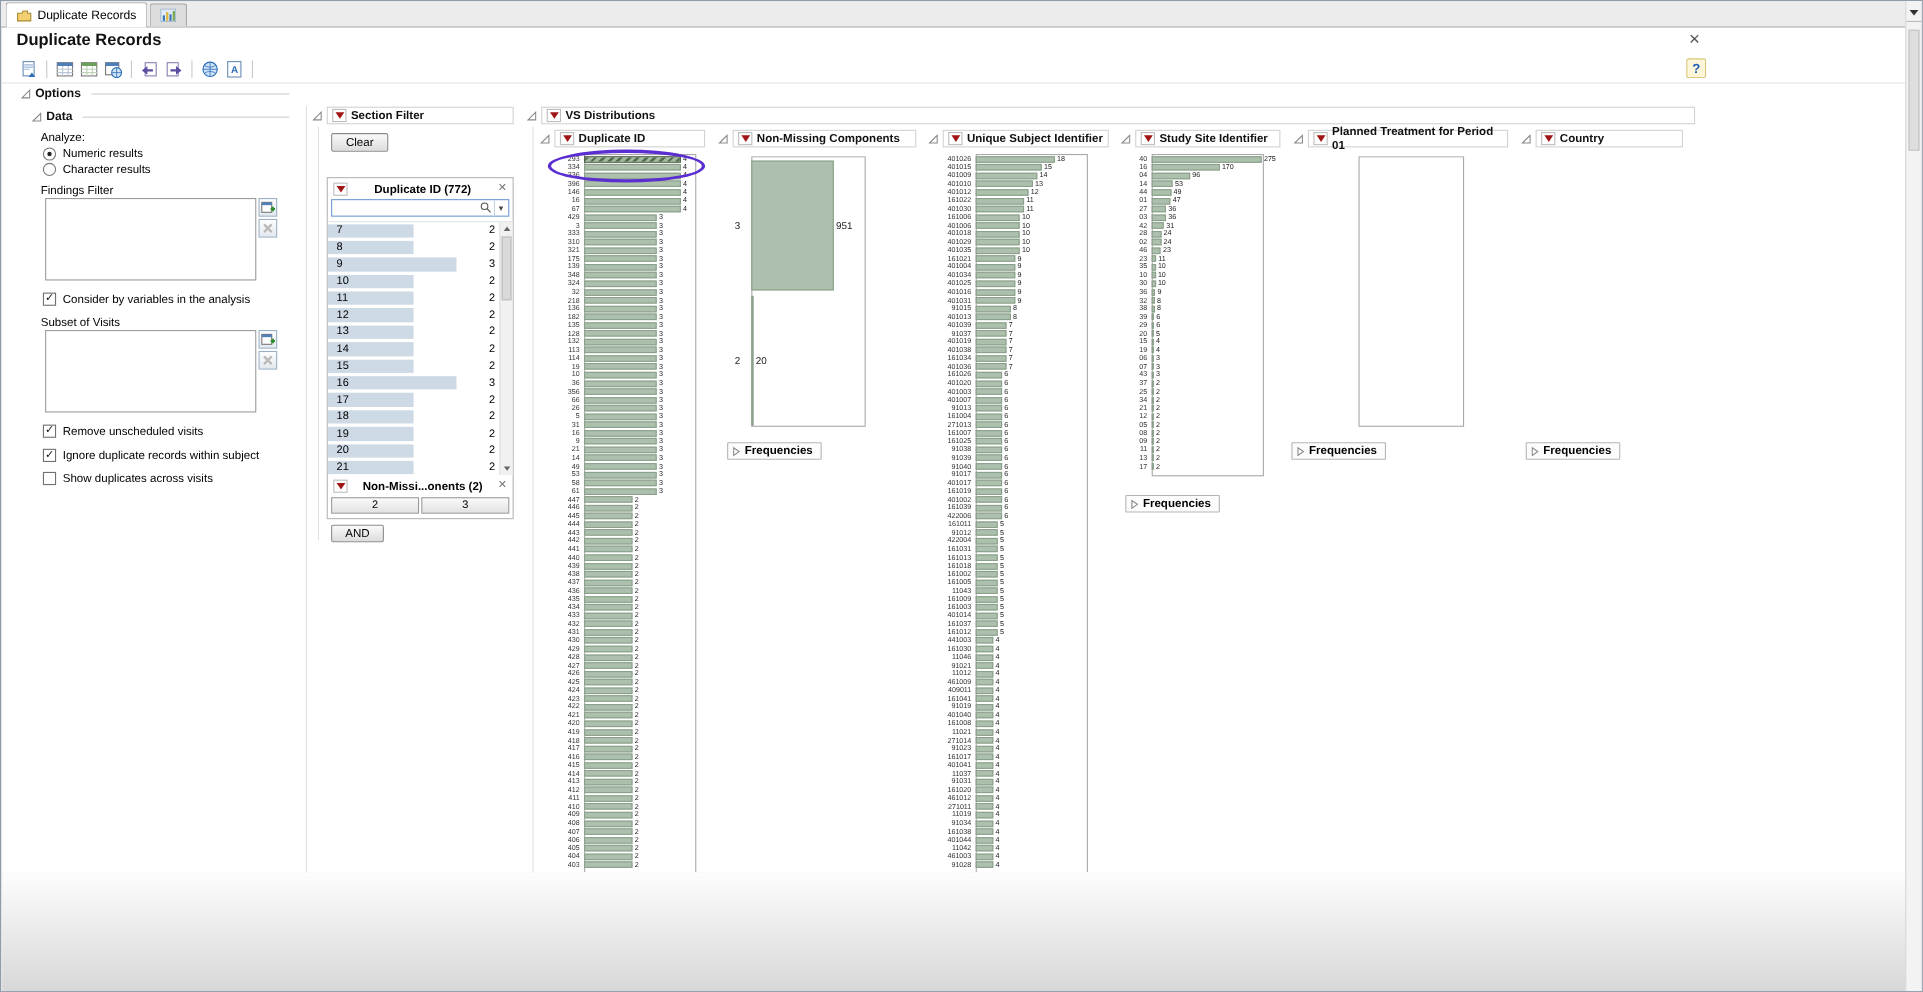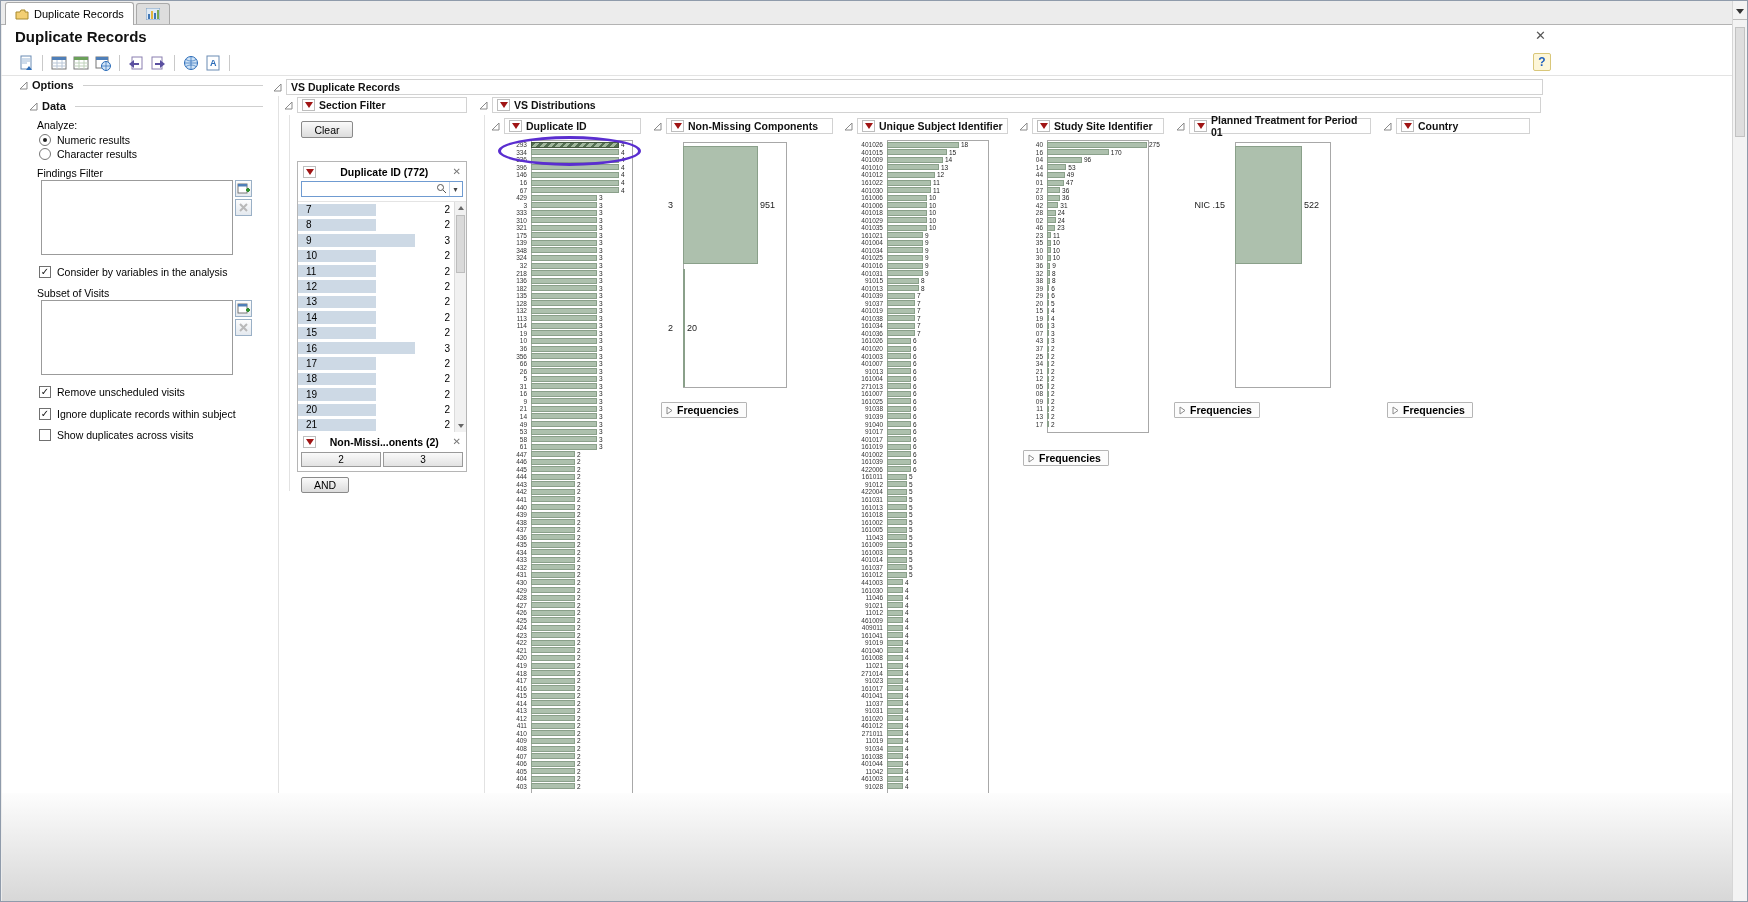--- a/index.html
+++ b/index.html
@@ -256,28 +256,20 @@
           <span>✓</span>
         </span>
       <span>Ignore duplicate records within subject</span>
     </div>
     <div class="opt-abs" style="left:20px; top:350px;">
       <span class="cb"></span>
       <span>Show duplicates across visits</span>
     </div>
   </div>
 
-  <div class="sec-head" style="left:272px; top:78px; width:1270px;">
-    <svg width="9" height="9">
-        <path d="M1 8 L8 8 L8 1 Z" fill="none" stroke="#8a8a8a"></path>
-      </svg>
-    <div class="head-box">
-        <span>VS Duplicate Records</span>
-      </div>
-  </div>
 
   <div class="sec-head" style="left:283px; top:96px; width:183px;">
     <svg width="9" height="9">
         <path d="M1 8 L8 8 L8 1 Z" fill="none" stroke="#8a8a8a"></path>
       </svg>
     <div class="head-box">
       <span class="rtb">
           <span class="rt"></span>
         </span>
       <span>Section Filter</span>
@@ -1491,25 +1483,20 @@
         <span class="dval" style="font-size: 6.5px;">2</span>
       </div>
       <div class="drow" style="height: 7.55px;">
         <span class="dlab" style="width: 16px; font-size: 6.5px;">17</span>
         <div class="dbar" style="width: 1.5px;"></div>
         <span class="dval" style="font-size: 6.5px;">2</span>
       </div>
     </div>
   <div id="chart-4" class="chart" style="left:1178px; top:141px; width:162px; height:252px;">
       <div class="chart-frame" style="left: 56px; width: 96px; height: 246px;"></div>
-      <div class="brow" style="height: 123px;">
-        <span class="blab" style="width: 46px; font-size: 9px;">NIC .15</span>
-        <div class="dbar" style="width: 67px; height: 118px;"></div>
-        <span class="dval" style="font-size: 9px;">522</span>
-      </div>
     </div>
 
   <div class="annotation-ellipse" style="left:497px; top:135px; width:143px; height:30px;"></div>
 
   <div class="freq-btn" style="left:660px; top:401px;">
     <svg width="7" height="9">
         <path d="M1 1 L1 8 L6 4.5 Z" fill="#fff" stroke="#8a8a8a"></path>
       </svg>
     <span>Frequencies</span>
   </div>

